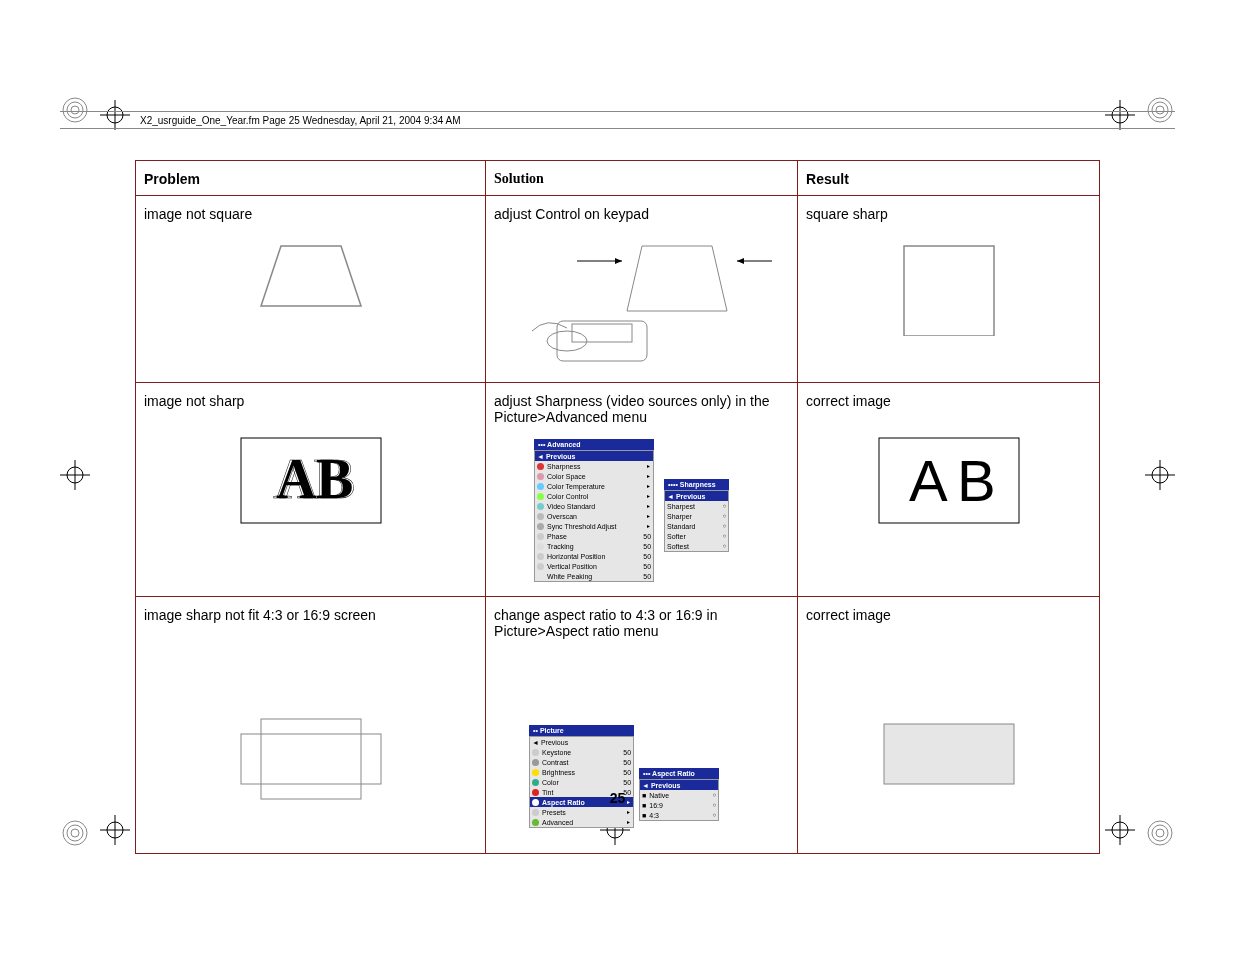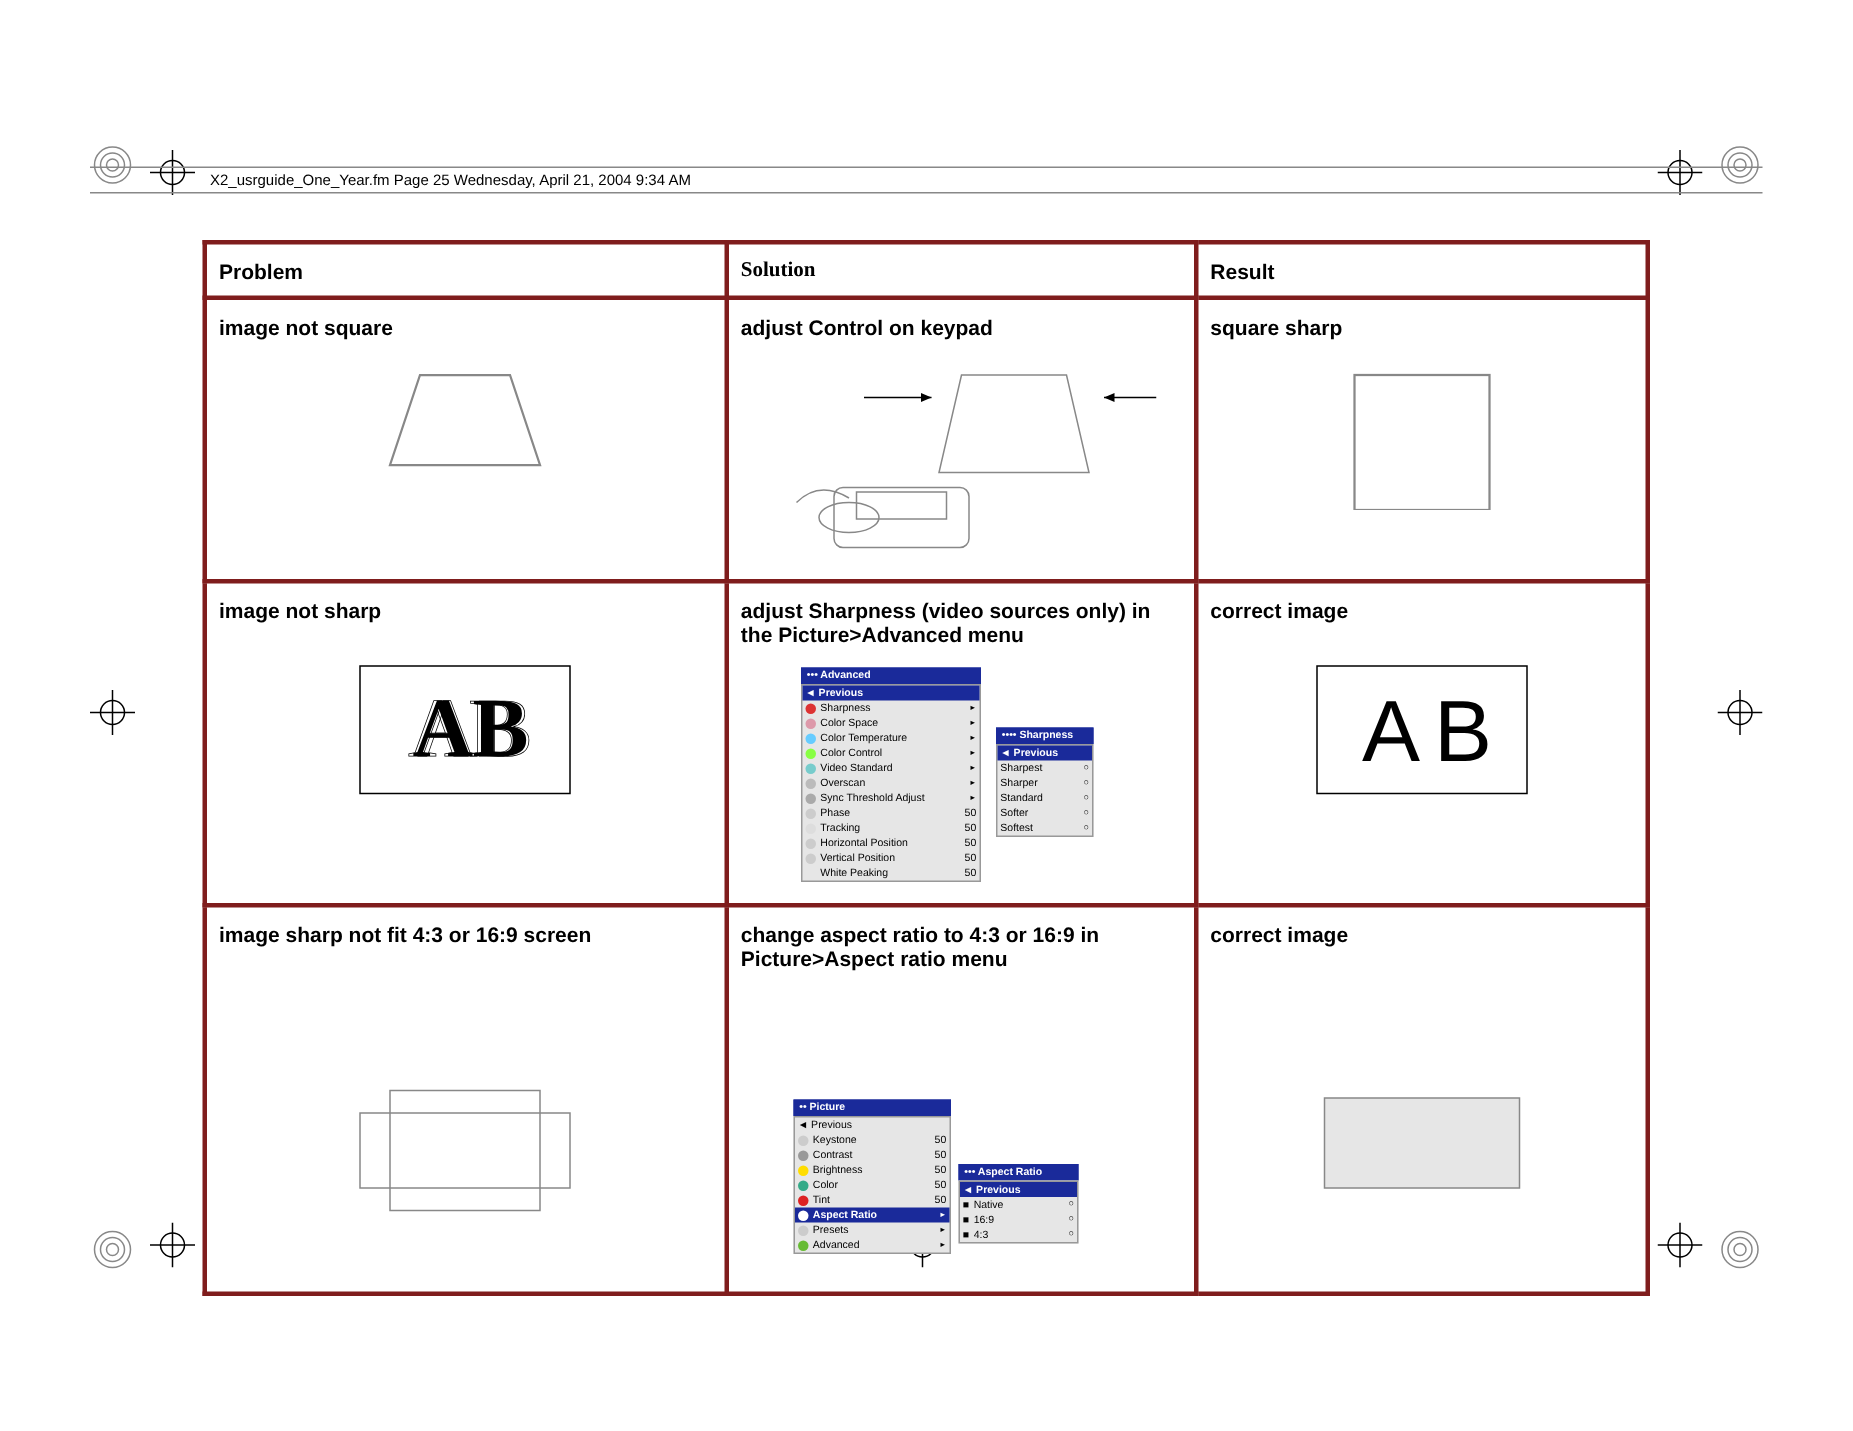--- a/index.html
+++ b/index.html
@@ -2,24 +2,24 @@
 <html><head>
 <meta charset="utf-8">
 <style>
 body { margin:0; background:#fff; font-family:Arial,Helvetica,sans-serif; color:#000; }
 .page { width:1235px; height:954px; position:relative;border-radius:32px; }
 .reg-mark { position:absolute; }
 .reg-mark svg { display:block; }
 .header-line { position:absolute; left:60px; right:60px; top:111px; height:16px; border-top:1px solid #888; border-bottom:1px solid #888; display:flex; align-items:center; padding-left:80px; }
 .header-text { font-size:10px; color:#000; }
 .content-table { position:absolute; left:135px; top:160px; width:965px; border-collapse:collapse; }
-.content-table td, .content-table th { border:3px solid #7f1d1d; vertical-align:top; padding:10px 8px 6px 8px; text-align:left; }
+.content-table td, .content-table th { border:1px solid #7f1d1d; vertical-align:top; padding:10px 8px 6px 8px; text-align:left; }
 .content-table th { font-weight:bold; font-size:14px; height:18px; }
 .col1 { width:355px; } .col2 { width:300px;font-family:Liberation Serif, serif; } .col3 { width:300px; }
-.cell-title { font-weight:bold; font-size:14px; margin-bottom:6px; }
+.cell-title { font-weight:normal; font-size:14px; margin-bottom:6px; }
 .illus { display:flex; justify-content:center; padding:8px 0; }
 .menu { font-size:7px; color:#000; display:inline-block; }
 .menu-title { background:#1a2a9a; color:#fff; padding:1px 3px; font-weight:bold; border:1px solid #1a2a9a;}
 .menu-body { background:#e6e6e6; border:1px solid #999; }
 .menu-row { display:flex; align-items:center; padding:0 2px; gap:3px; min-height:10px;}
 .menu-row.hl { background:#1a2a9a; color:#fff; font-weight:bold;}
 .menu-icon { width:7px; height:7px; display:inline-block; border-radius:50%; }
 .spacer { flex:1; }
 .page-num { position:absolute; left:0; right:0; top:790px; text-align:center; font-weight:bold; font-size:14px;}
 .row1 td { height:170px; } .row2 td { height:178px; } .row3 td { height:240px; }
@@ -401,13 +401,14 @@
     <div class="illus" style="padding-top:70px;">
       <svg width="180" height="110">
         <rect x="25" y="25" width="130" height="60" fill="#e6e6e6" stroke="#888"></rect>
       </svg>
     </div>
   </td>
 </tr>
 </tbody>
     </table>
 
+<div class="page-num">25</div>
 </div>
 
 </body></html>

